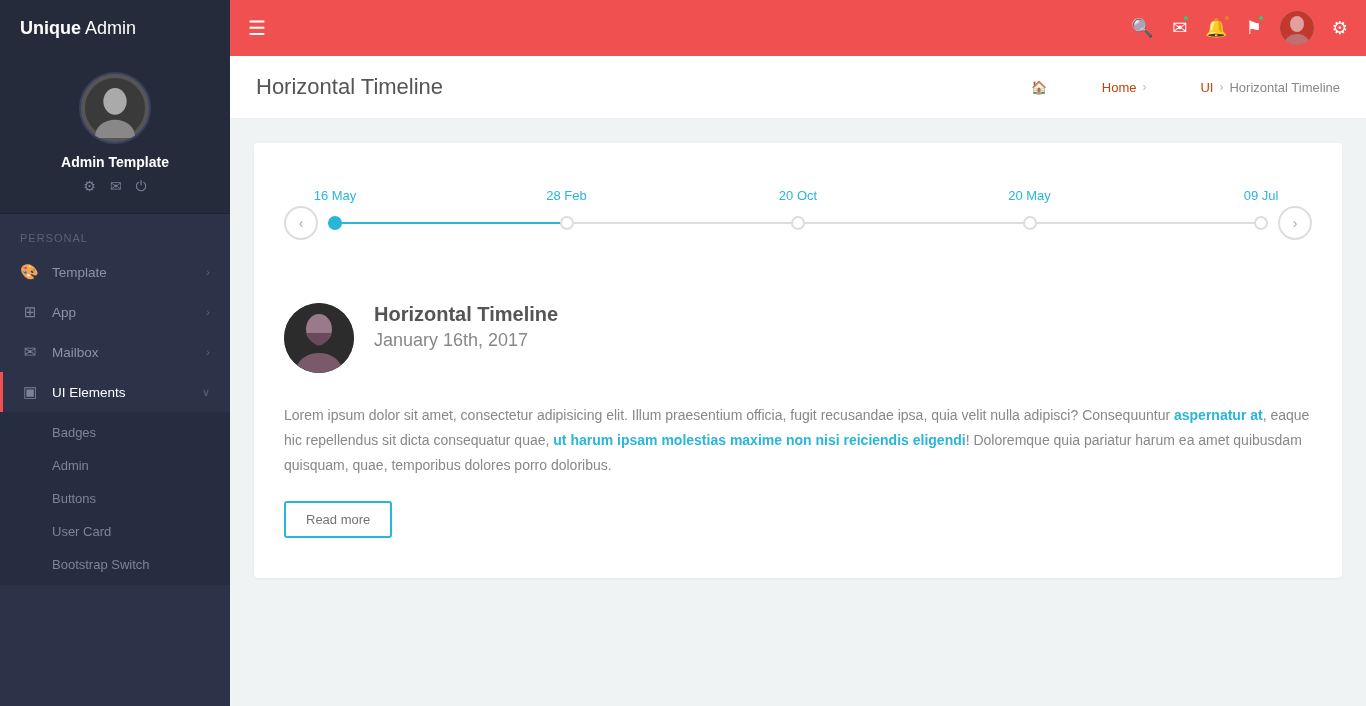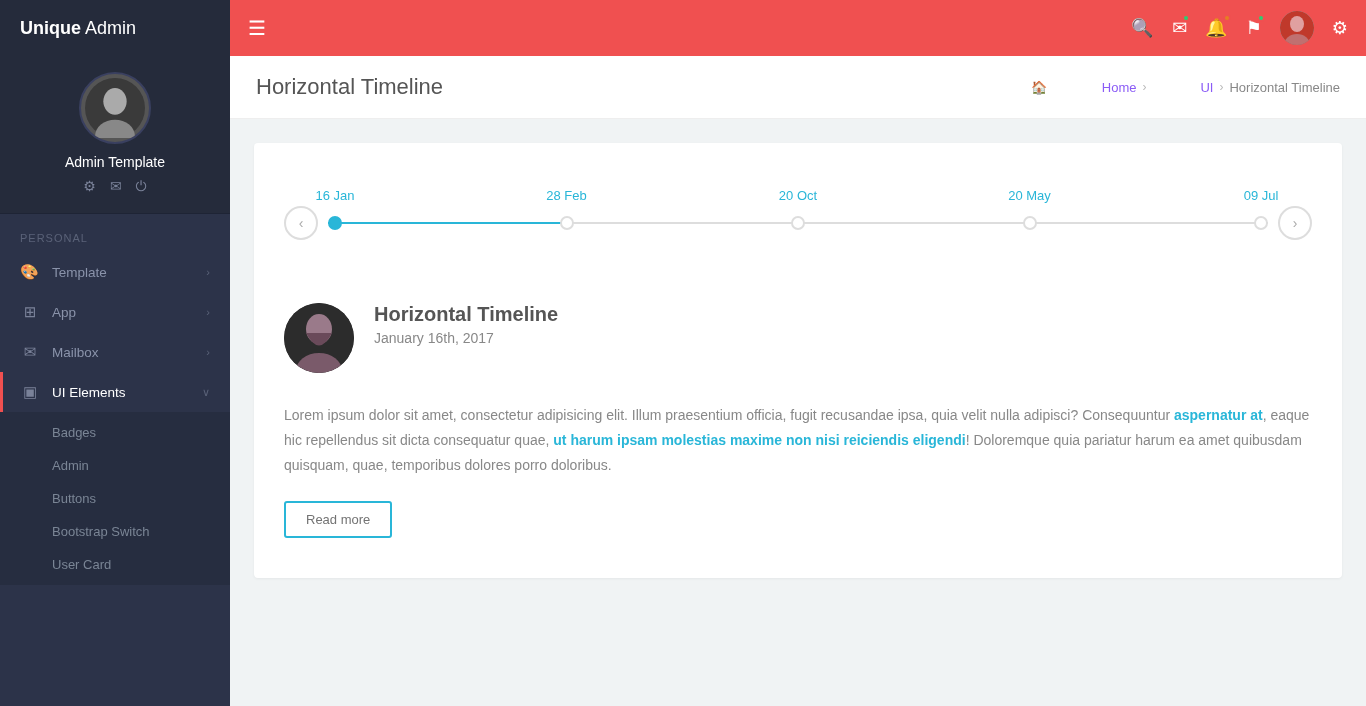--- a/index.html
+++ b/index.html
@@ -44,21 +44,21 @@
       display: flex;
       align-items: center;
       justify-content: center;
       margin-bottom: 10px;
       border: 2px solid #3a4060;
     }
     .sidebar-avatar svg { width: 60px; height: 60px; }
     .sidebar-username {
       color: #fff;
       font-size: 14px;
-      font-weight: 400;
+      font-weight: 700;
       margin-bottom: 8px;
     }
     .sidebar-user-icons {
       display: flex;
       gap: 14px;
       color: #7a8299;
     }
     .sidebar-user-icons span {
       font-size: 14px;
       cursor: pointer;
@@ -177,21 +177,21 @@
     }
     .breadcrumb {
       display: flex;
       align-items: center;
       gap: 6px;
       font-size: 13px;
       color: #888;
     }
     .breadcrumb-home-icon { color: #888; font-size: 13px; }
     .breadcrumb-sep { color: #bbb; font-size: 12px; }
-    .breadcrumb-link { color: #8b5cf6; padding-left: 48px; }
+    .breadcrumb-link { color: #c2410c; padding-left: 48px; }
     .breadcrumb-current { color: #888; }
 
     
     .content {
       flex: 1;
       overflow-y: auto;
       background: #f0f3f4;
       padding: 24px;
     }
 
@@ -308,21 +308,21 @@
       justify-content: center;
     }
     .event-info { flex: 1; }
     .event-title {
       font-size: 20px;
       font-weight: 700;
       color: #555;
       margin-bottom: 4px;
     }
     .event-date {
-      font-size: 14px;
+      font-size: 18px;
       color: #888;
     }
     .event-body {
       margin-top: 30px;
     }
     .event-text {
       font-size: 14px;
       line-height: 1.8;
       color: #888;
     }
@@ -399,22 +399,22 @@
       <span class="icon-box">▣</span>
       <span>UI Elements</span>
     </div>
     <span class="arrow">∨</span>
   </div>
 
   <div class="sidebar-sub-menu">
     <div class="sidebar-sub-item">Badges</div>
     <div class="sidebar-sub-item">Admin</div>
     <div class="sidebar-sub-item">Buttons</div>
+    <div class="sidebar-sub-item">User Card</div>
     <div class="sidebar-sub-item">Bootstrap Switch</div>
-    <div class="sidebar-sub-item">User Card</div>
   </div>
 </aside>
 
 <div class="main">
 
   <nav class="topnav">
     <div class="topnav-left">
       <span class="hamburger">☰</span>
     </div>
     <div class="topnav-right">
@@ -458,21 +458,21 @@
     <div class="timeline-card">
 
       <div class="timeline-track-wrapper">
         <div class="timeline-nav-btn">‹</div>
         <div class="timeline-track">
           <div class="timeline-line-bg"></div>
           <div class="timeline-line-filled"></div>
           <div class="timeline-points">
 
             <div class="timeline-point">
-              <span class="timeline-point-label">16 Jan</span>
+              <span class="timeline-point-label">16 May</span>
               <div class="timeline-point-dot active"></div>
             </div>
 
             <div class="timeline-point">
               <span class="timeline-point-label">28 Feb</span>
               <div class="timeline-point-dot"></div>
             </div>
 
             <div class="timeline-point">
               <span class="timeline-point-label">20 Oct</span>

